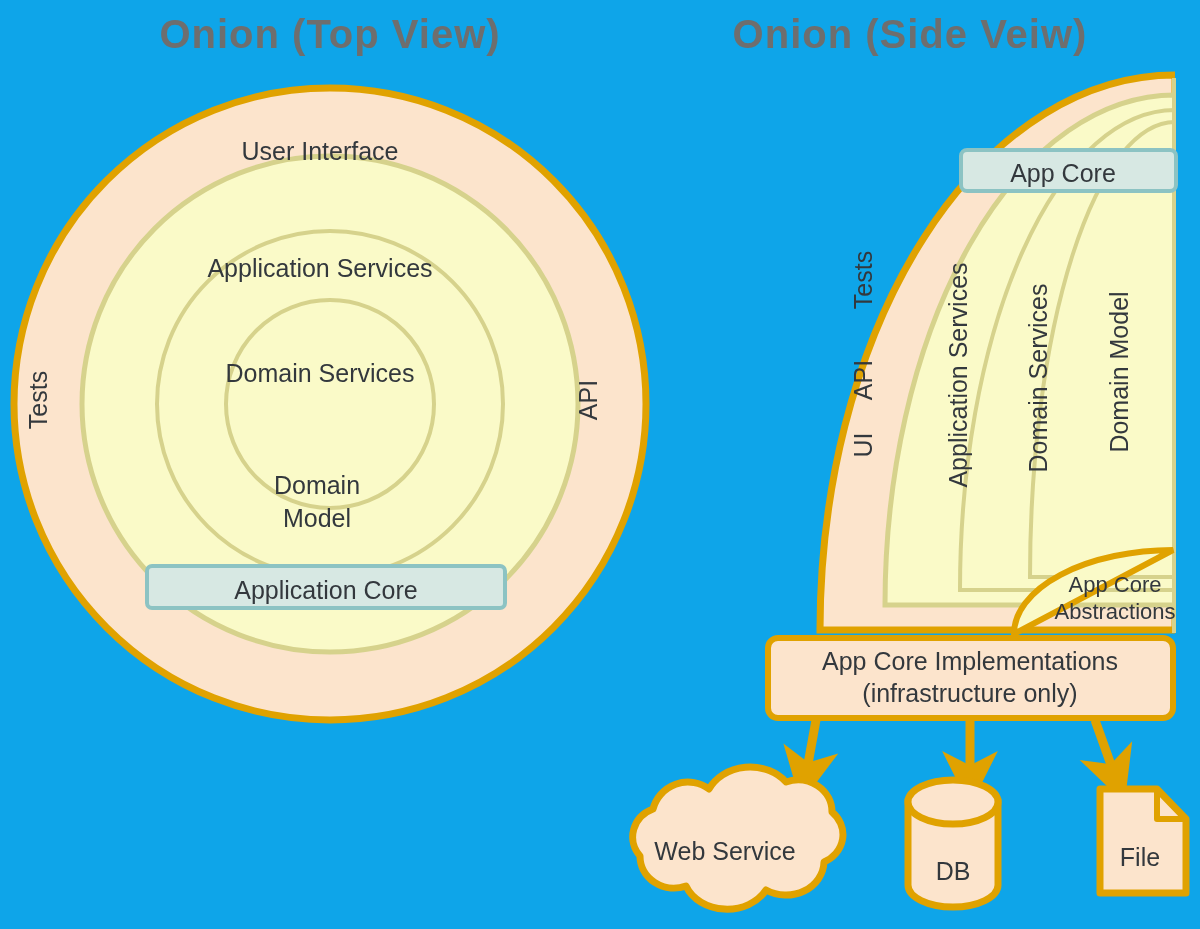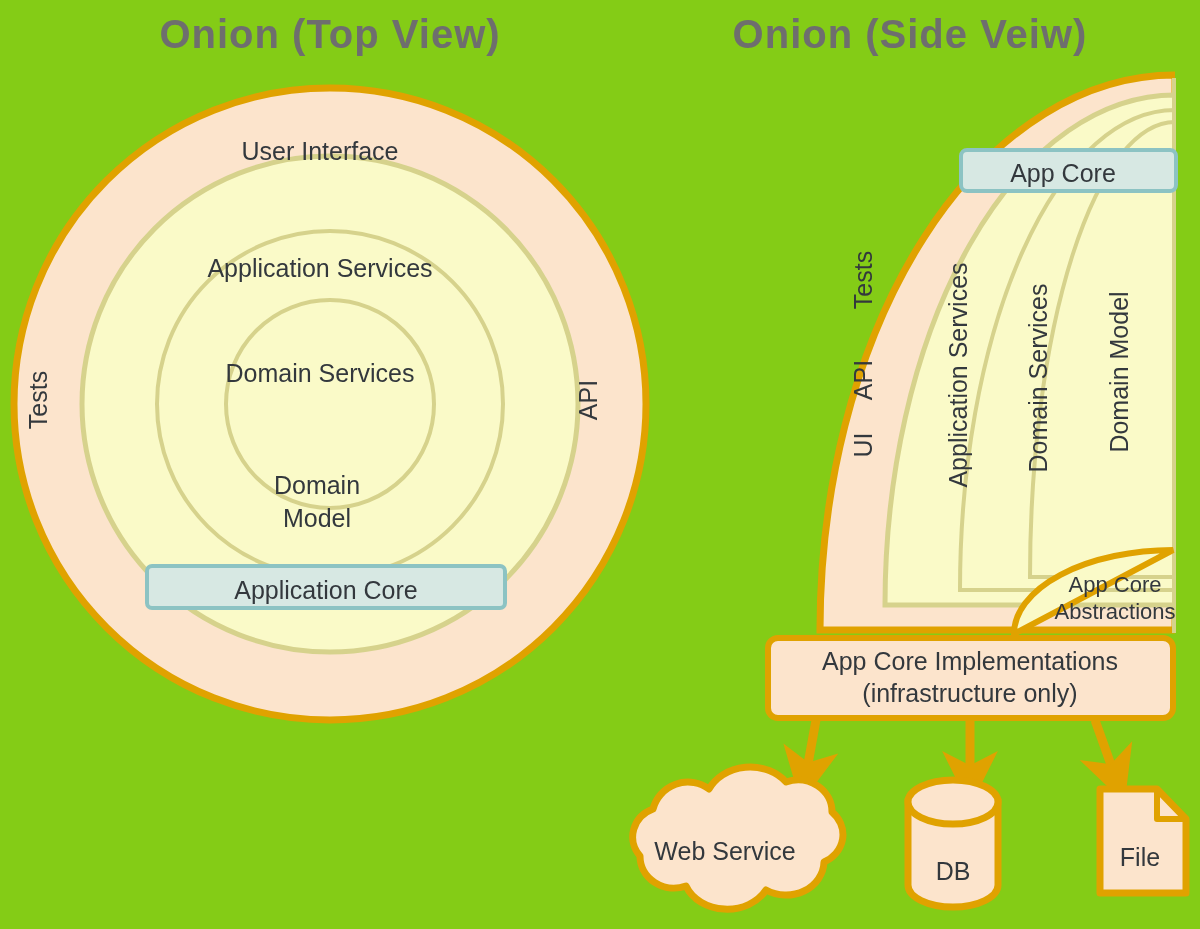--- a/index.html
+++ b/index.html
@@ -10,21 +10,21 @@
   body {
     width: 1200px;
     height: 929px;
     overflow: hidden;
     font-family: "Liberation Sans", sans-serif;
   }
   #stage {
     position: relative;
     width: 1200px;
     height: 929px;
-    background: #84cc16;
+    background: #0ea5e9;
   }
   svg.diagram {
     position: absolute;
     top: 0;
     left: 0;
     width: 1200px;
     height: 929px;
   }
   .title-text {
     font-family: "Liberation Sans", sans-serif;

